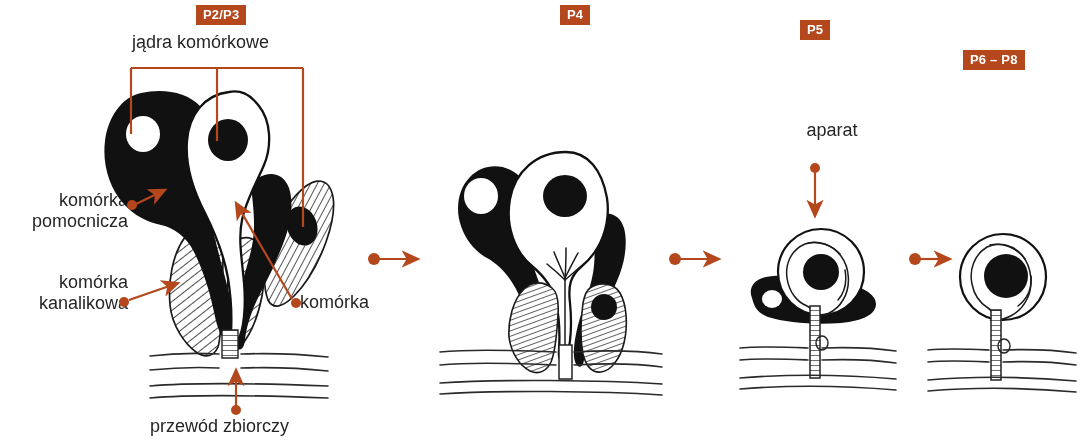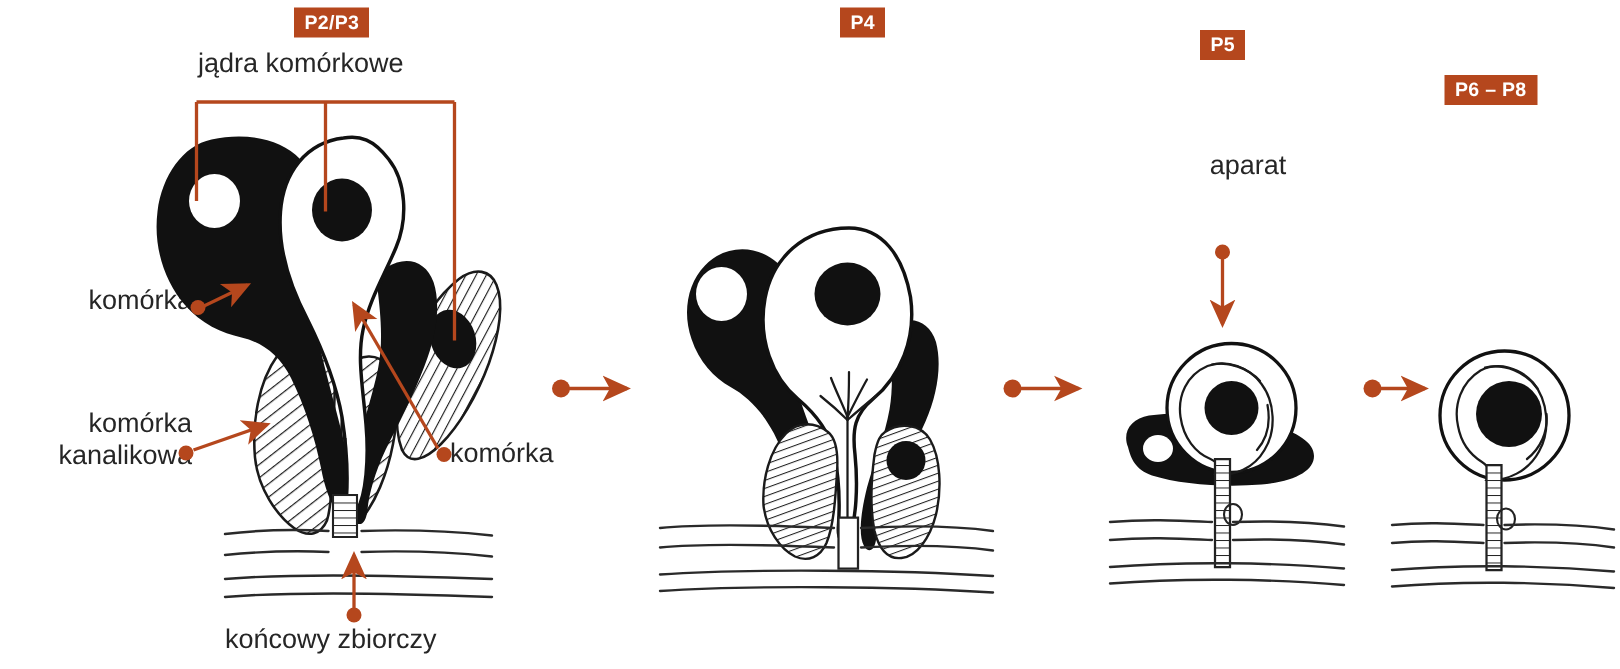--- a/index.html
+++ b/index.html
@@ -46,34 +46,35 @@
 
   <div class="badge" style="left:196px;top:5px;">P2/P3</div>
   <div class="badge" style="left:560px;top:5px;">P4</div>
   <div class="badge" style="left:800px;top:20px;">P5</div>
   <div class="badge" style="left:963px;top:5px;margin-top:45px;">P6 – P8</div>
 
   <div class="lbl" style="left:132px;top:32px;">jądra komórkowe</div>
 
   <div class="lbl r" style="left:0px;top:190px;width:128px;">
     <div>komórka</div>
+    <div>pomocnicza</div>
   </div>
 
   <div class="lbl r" style="left:0px;top:272px;width:128px;">
     <div>komórka</div>
     <div>kanalikowa</div>
   </div>
 
   <div class="lbl" style="left:300px;top:292px;">
     <div>komórka</div>
   </div>
 
-  <div class="lbl" style="left:150px;top:416px;">końcowy zbiorczy</div>
-
-  <div class="lbl c" style="left:762px;top:100px;width:140px;">
+  <div class="lbl" style="left:150px;top:416px;">przewód zbiorczy</div>
+
+  <div class="lbl c" style="left:762px;top:120px;width:140px;">
     <div>aparat</div>
   </div>
 
   <svg width="1080" height="446" viewBox="0 0 1080 446">
     <defs>
       <pattern id="hatchA" width="7" height="7" patternUnits="userSpaceOnUse" patternTransform="rotate(52)">
         <rect width="7" height="7" fill="#ffffff"></rect>
         <line x1="0" y1="0" x2="0" y2="7" stroke="#1c1c1c" stroke-width="1.6"></line>
       </pattern>
       <pattern id="hatchB" width="6" height="6" patternUnits="userSpaceOnUse" patternTransform="rotate(28)">

